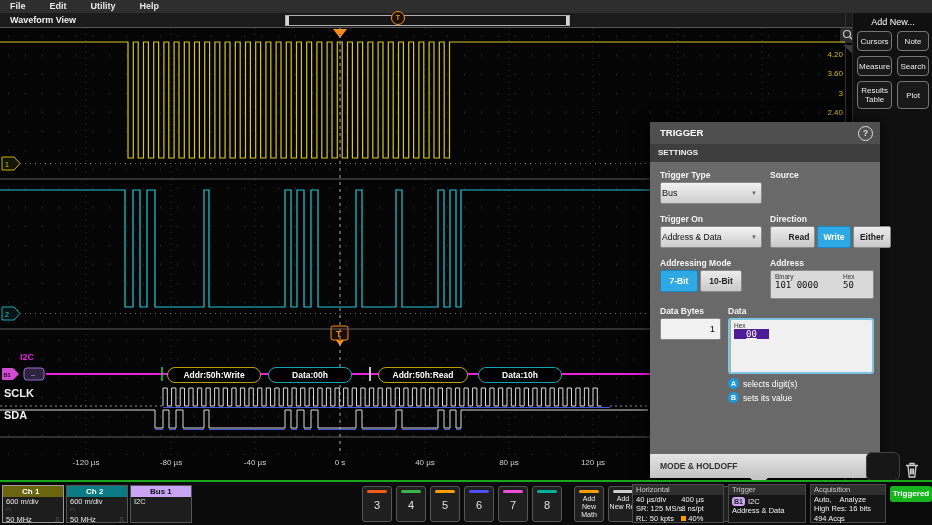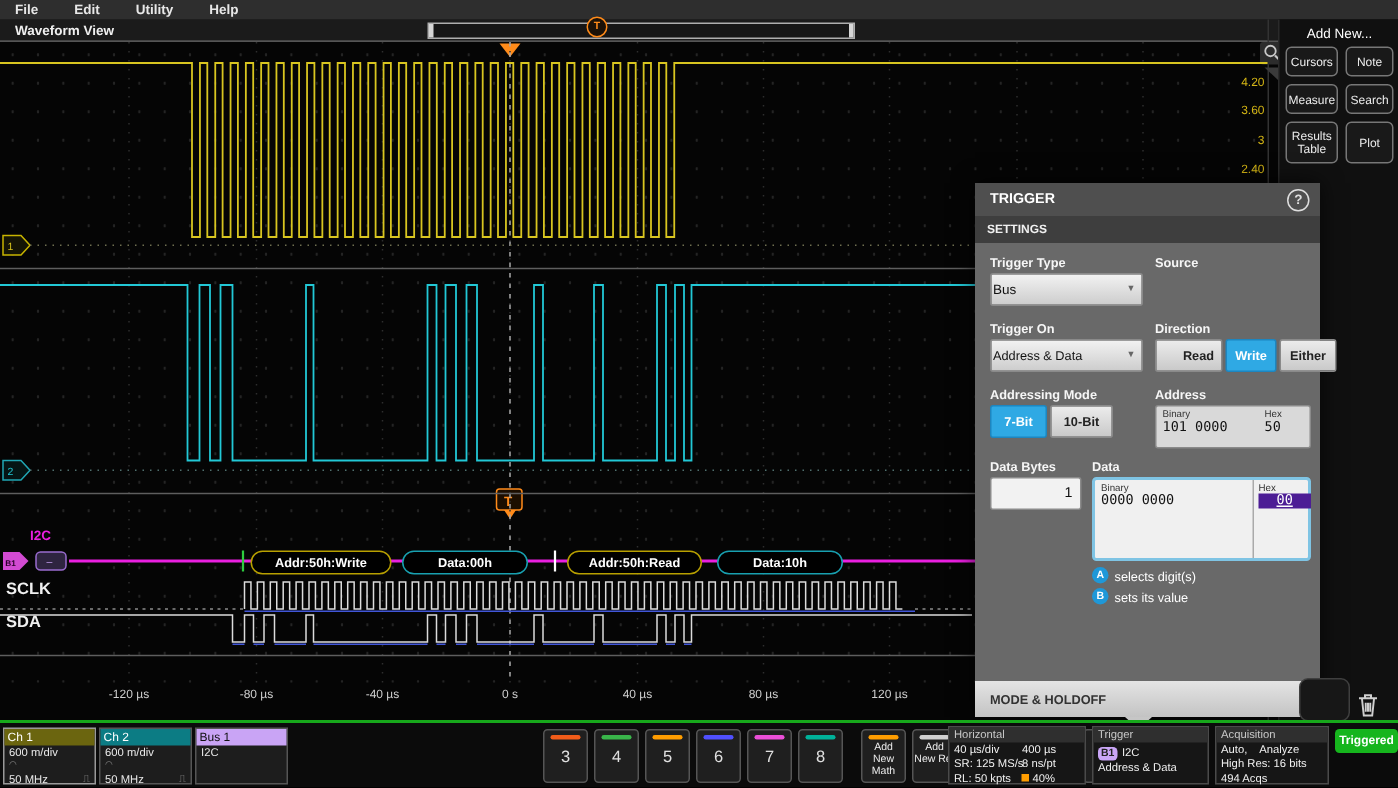--- a/index.html
+++ b/index.html
@@ -68,21 +68,21 @@
            color:#333;font-size:8.5px;font-weight:bold;line-height:24px;cursor:pointer;}
   .tp-foot span{margin-left:10px;}
   .tp-chev{position:absolute;right:10px;top:0;font-size:14px;font-weight:bold;color:#333;}
   .ptail{left:750px;top:478px;width:0;height:0;border-left:9px solid transparent;border-right:9px solid transparent;
          border-top:8px solid #c6c6c6;}
   
   .greenline{left:0;top:480px;width:932px;height:2px;background:#17a81b;}
   .bbar{left:0;top:482px;width:932px;height:43px;background:#0b0b0b;}
   .badge{position:absolute;top:3px;width:62px;height:38px;background:#1d1d1d;border:1px solid #555;box-sizing:border-box;}
   .badge.sel{border-color:#999;}
-  .bhead{height:11px;line-height:11px;font-size:8px;font-weight:normal;padding-left:2px;}
+  .bhead{height:11px;line-height:11px;font-size:8px;font-weight:bold;padding-left:19px;}
   .brow{font-size:7.5px;color:#e8e8e8;padding:0 3px;line-height:9px;display:flex;justify-content:space-between;align-items:center;}
   .midgrp{position:absolute;left:362px;top:4px;display:flex;gap:4px;align-items:flex-start;}
   .numbtn{width:28px;height:34px;background:#1f1f1f;border:1px solid #555;border-radius:3px;cursor:pointer;}
   .stripe{height:3px;border-radius:2px;margin:3px 4px 0 4px;}
   .numlab{text-align:center;color:#e0e0e0;font-size:11px;margin-top:6px;}
   .addbtn{width:28px;height:34px;background:#1f1f1f;border:1px solid #555;border-radius:3px;cursor:pointer;}
   .addlab{color:#ececec;font-size:7px;line-height:8.2px;text-align:center;margin-top:2px;}
   .toolbtn{width:32px;height:34px;background:#1f1f1f;border:1px solid #555;border-radius:3px;color:#ececec;
            font-size:8.5px;text-align:center;line-height:34px;cursor:pointer;}
   .mgap{margin-left:8px;}
@@ -257,24 +257,20 @@
       <div class="abx-col" style="width:26px;">
         <div class="abx-l">Hex</div>
         <div class="abx-v">50</div>
       </div>
     </div>
 
     <div class="tp-lab" style="left:10px;top:184px;">Data Bytes</div>
     <div class="dbfield" style="left:10px;top:196px;width:54px;height:20px;">1</div>
     <div class="tp-lab" style="left:78px;top:184px;">Data</div>
     <div class="databox" style="left:78px;top:196px;width:142px;height:52px;">
-      <div class="dbx-main">
-        <div class="abx-l">Binary</div>
-        <div class="abx-v">0000 0000</div>
-      </div>
       <div class="dbx-hex">
         <div class="abx-l">Hex</div>
         <div class="abx-v"><span class="hexsel">00</span></div>
       </div>
     </div>
 
     <div class="hint" style="left:78px;top:256px;">
       <span class="hintbadge">A</span>
       <span>selects digit(s)</span>
     </div>

